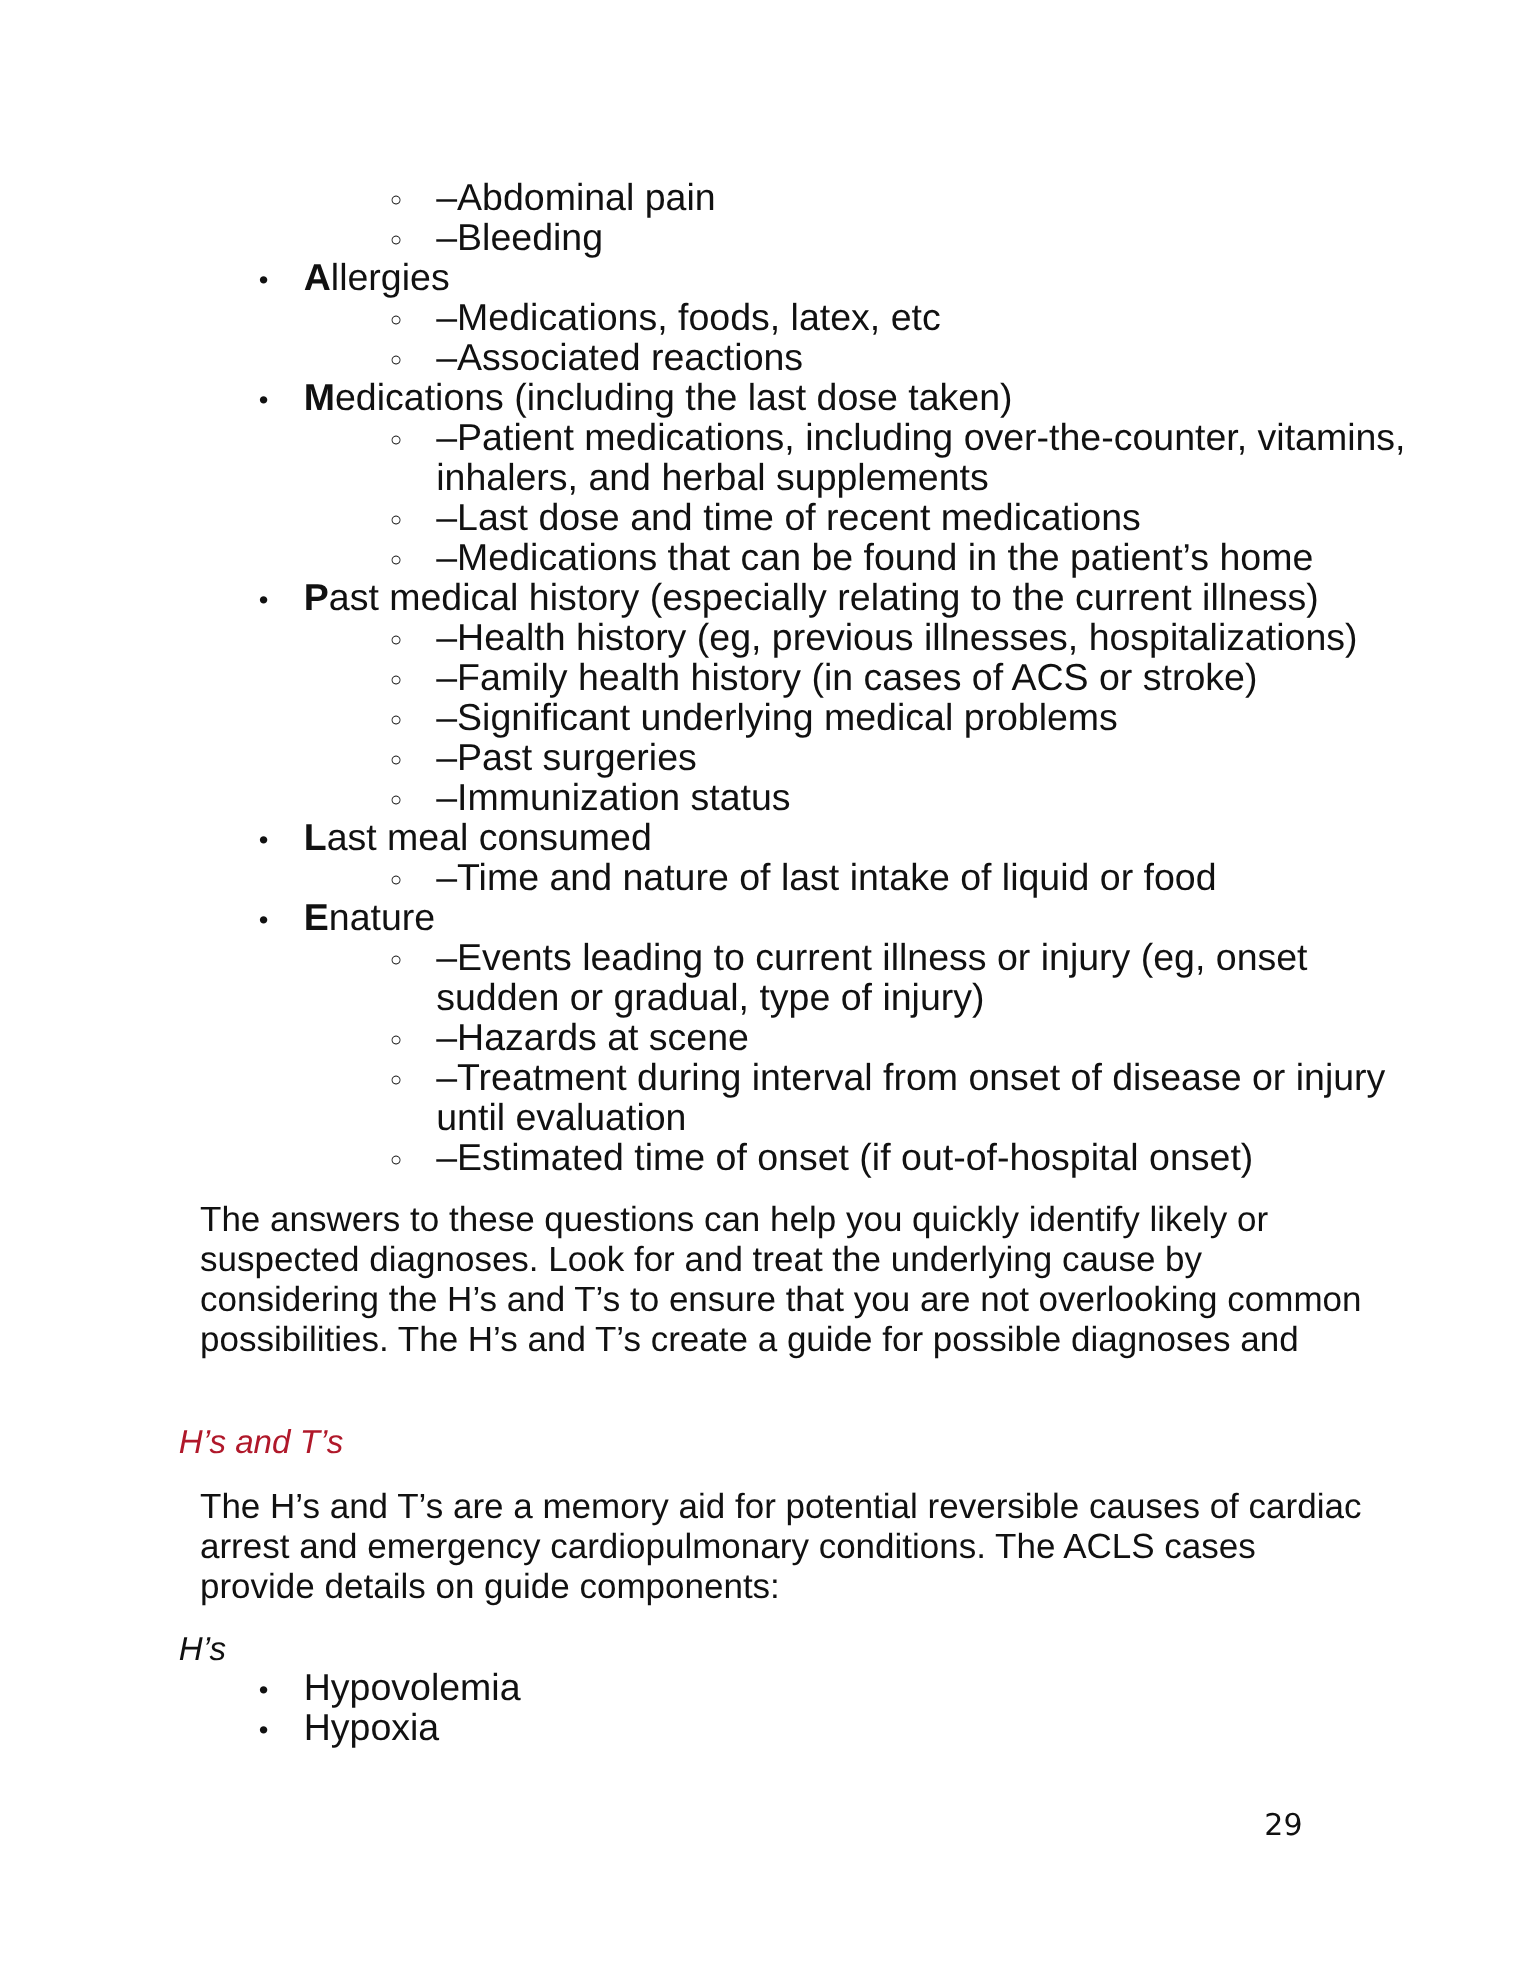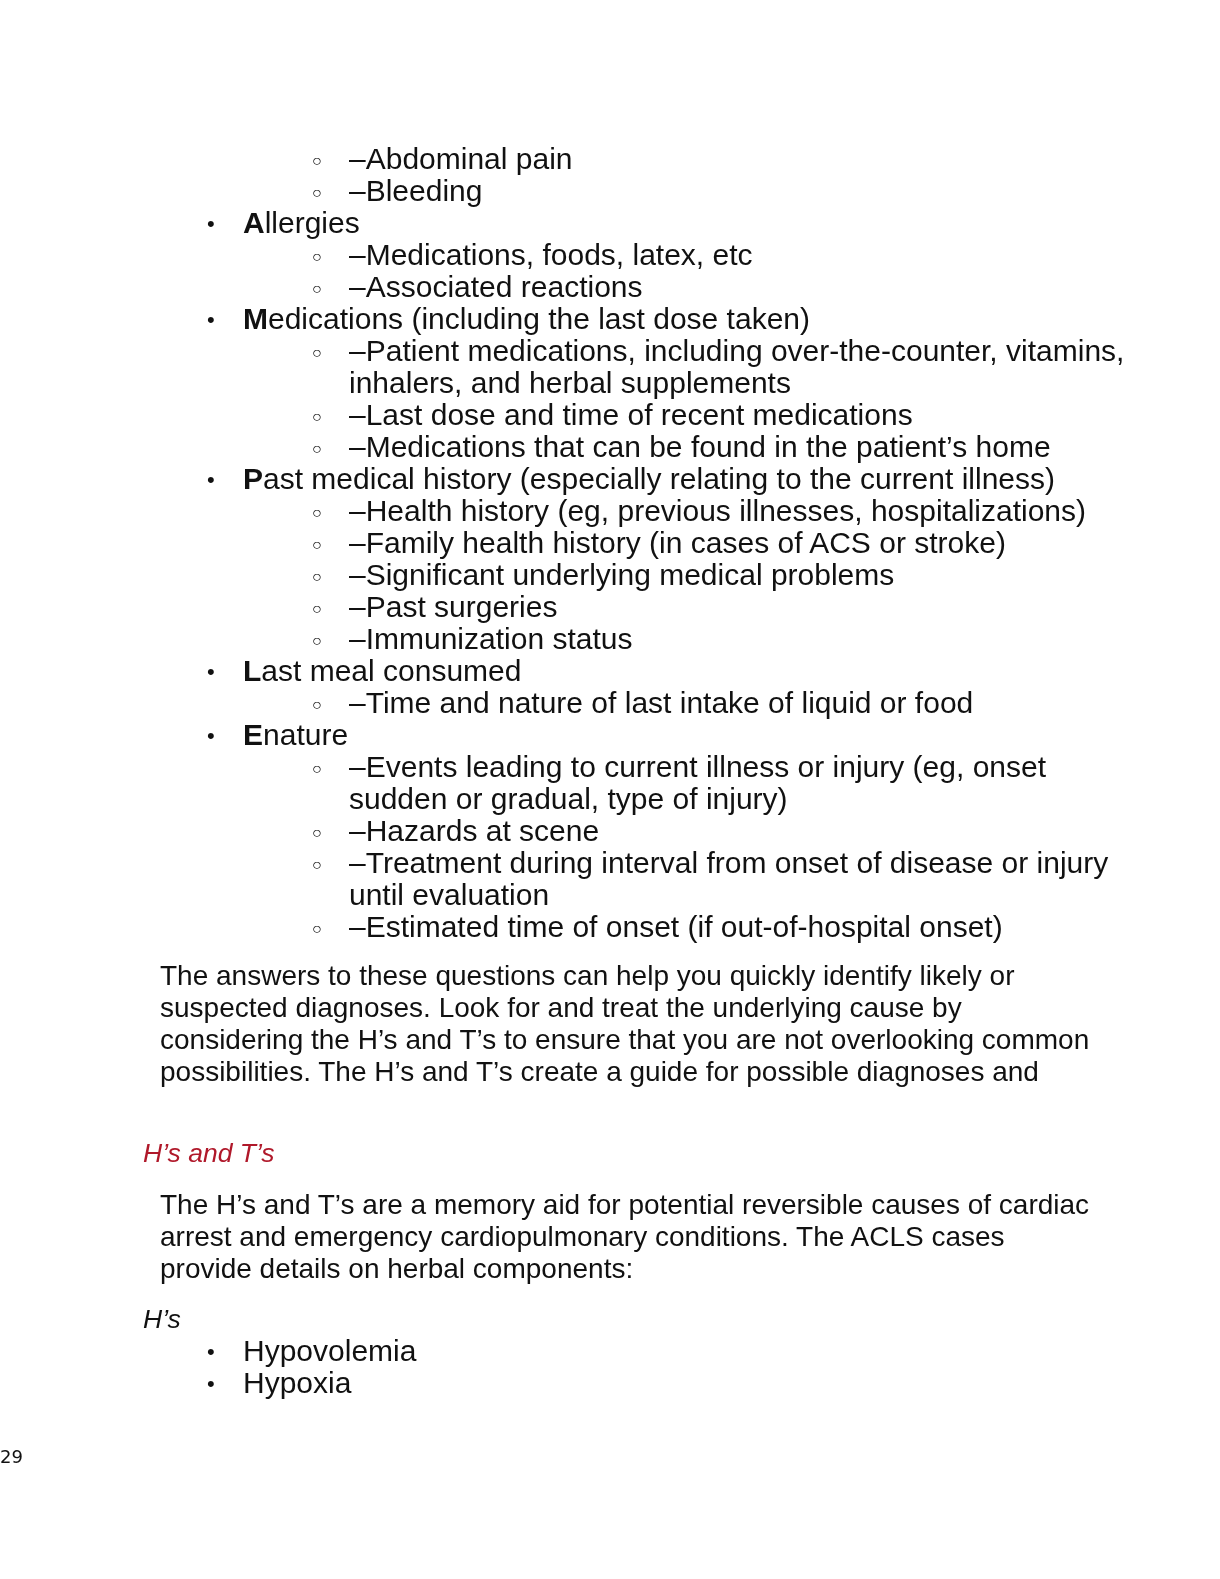--- a/index.html
+++ b/index.html
@@ -7,22 +7,22 @@
          font-family: "Liberation Sans", sans-serif; color: #111; }
   .line { position: absolute; font-size: 30px; line-height: 32px; white-space: nowrap; }
   .l1 { left: 243px; text-align: right; }
   .l2 { left: 349px; }
   .b1 { position: absolute; left: 207px; font-size: 22px; }
   .b2 { position: absolute; left: 312px; font-size: 16px; }
   .para { position: absolute; left: 160px; font-size: 28px; line-height: 32px; width: 960px; }
   .para div { white-space: nowrap; }
   .heading { position: absolute; left: 143px; font-size: 26.5px; font-weight: normal; font-style: italic; }
   .red { color: #b0182a; }
-  .pagenum { position: absolute; left: 0; width: 1042px; text-align: left; top: 1446px;
-             font-family: "DejaVu Sans", sans-serif; font-size: 18px; color: #111; }
+  .pagenum { position: absolute; left: 0; width: 1042px; text-align: right; top: 1446px;
+             font-family: "DejaVu Sans", sans-serif; font-size: 24px; color: #111; }
 </style>
 </head>
 <body>
 
 <span class="b2" style="top:152px">○</span>
 <div class="line l2" style="top:143px">–Abdominal pain</div>
 <span class="b2" style="top:184px">○</span>
 <div class="line l2" style="top:175px">–Bleeding</div>
 
 <span class="b1" style="top:211px">•</span>
@@ -78,21 +78,21 @@
   <div>suspected diagnoses. Look for and treat the underlying cause by</div>
   <div>considering the H’s and T’s to ensure that you are not overlooking common</div>
   <div>possibilities. The H’s and T’s create a guide for possible diagnoses and</div>
 </div>
 
 <div class="heading red" style="top:1138px">H’s and T’s</div>
 
 <div class="para" style="top:1189px">
   <div>The H’s and T’s are a memory aid for potential reversible causes of cardiac</div>
   <div>arrest and emergency cardiopulmonary conditions. The ACLS cases</div>
-  <div>provide details on herbal components:</div>
+  <div>provide details on guide components:</div>
 </div>
 
 <div class="heading" style="top:1304px">H’s</div>
 
 <span class="b1" style="top:1339px">•</span>
 <div class="line l1" style="top:1335px">Hypovolemia</div>
 <span class="b1" style="top:1371px">•</span>
 <div class="line l1" style="top:1367px">Hypoxia</div>
 
 <div class="pagenum">29</div>

